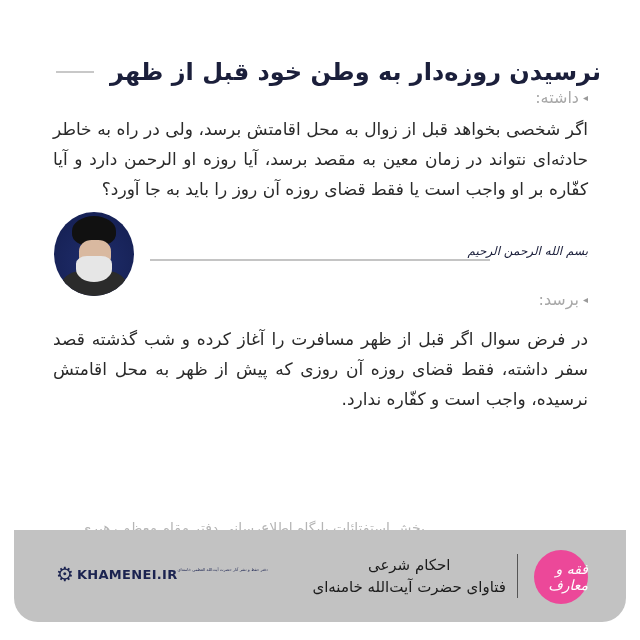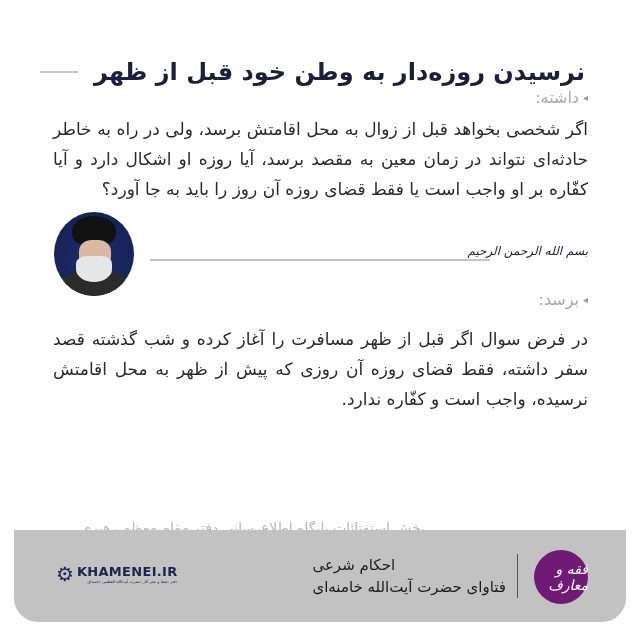--- a/index.html
+++ b/index.html
@@ -1,21 +1,21 @@
 <!DOCTYPE html>
 <html><head>
 <meta charset="utf-8">
 <style>
   html, body { margin: 0; padding: 0; }
   body {
     width: 640px; height: 640px; background: #ffffff; position: relative; overflow: hidden;
     font-family: "DejaVu Sans", sans-serif; direction: rtl;
   }
   .title-row {
-    position: absolute; top: 50px; left: 40px; width: 545px; height: 44px;
+    position: absolute; top: 50px; left: 56px; width: 545px; height: 44px;
     display: flex; align-items: center; direction: rtl;
   }
   .title-line { flex: 1; height: 2px; background: #c8c8c8; margin: 0 16px 0 0; order: 2; }
   .title {
     order: 1; font-size: 24px; font-weight: bold; color: #1b1f3b; white-space: nowrap;
   }
   .section-label {
     position: absolute; right: 52px; color: #a8a8a8; font-size: 16px;
     display: flex; align-items: center; gap: 4px;
   }
@@ -44,48 +44,48 @@
   #a-text { top: 324px; }
   .source {
     position: absolute; right: 215px; top: 520px; color: #b5b5b5; font-size: 14px;
   }
   .footer {
     position: absolute; left: 14px; top: 530px; width: 612px; height: 92px; background: #c2c2c2;
     border-radius: 0 0 24px 24px;
   }
   .footer-logo-circle {
     position: absolute; right: 38px; top: 20px; width: 54px; height: 54px; border-radius: 50%;
-    background: #701a75; color: #fff; display: flex; align-items: center; justify-content: flex-end;
+    background: #ec4899; color: #fff; display: flex; align-items: center; justify-content: flex-end;
     font-family: "DejaVu Serif", serif; font-size: 14px; font-style: italic;
   }
   .footer-sep { position: absolute; right: 108px; top: 24px; width: 1px; height: 44px; background: #555; }
   .footer-text {
-    position: absolute; right: 120px; top: 24px; color: #1b1b1b; font-size: 15px; line-height: 22px; text-align: left; margin-left: 24px;
+    position: absolute; right: 120px; top: 24px; color: #1b1b1b; font-size: 15px; line-height: 22px; text-align: center; margin-left: 24px;
   }
   .kh-logo {
     position: absolute; left: 42px; top: 34px; display: flex; align-items: center; direction: ltr; gap: 3px;
   }
   .kh-gear { font-size: 20px; color: #1b2350; line-height: 1; }
-  .kh-text { display: flex; flex-direction: column; }
+  .kh-text { display: flex; flex-direction: row; }
   .kh-main { font-family: "DejaVu Sans", sans-serif; font-weight: bold; font-size: 13px; color: #1b2350; letter-spacing: 0.3px; }
   .kh-sub { font-size: 4px; color: #1b2350; direction: rtl; }
 </style>
 </head>
 <body>
 
 <div class="title-row">
   <div class="title">نرسیدن روزه‌دار به وطن خود قبل از ظهر</div>
   <div class="title-line"></div>
 </div>
 
 <div class="section-label" id="q-label">
   <span class="tri">◂</span>
   <span>داشته:</span>
 </div>
-<div class="body-text" id="q-text">اگر شخصی بخواهد قبل از زوال به محل اقامتش برسد، ولی در راه به خاطر حادثه‌ای نتواند در زمان معین به مقصد برسد، آیا روزه او اشکال دارد و آیا کفّاره بر او واجب است یا فقط قضای روزه آن روز را باید به جا آورد؟</div>
+<div class="body-text" id="q-text">اگر شخصی بخواهد قبل از زوال به محل اقامتش برسد، ولی در راه به خاطر حادثه‌ای نتواند در زمان معین به مقصد برسد، آیا روزه او الرحمن دارد و آیا کفّاره بر او واجب است یا فقط قضای روزه آن روز را باید به جا آورد؟</div>
 
 <div class="portrait">
   <div class="robe"></div>
   <div class="turban"></div>
   <div class="face"></div>
   <div class="beard"></div>
 </div>
 <div class="divider-line"></div>
 <div class="basmala">بسم الله الرحمن الرحیم</div>
 

